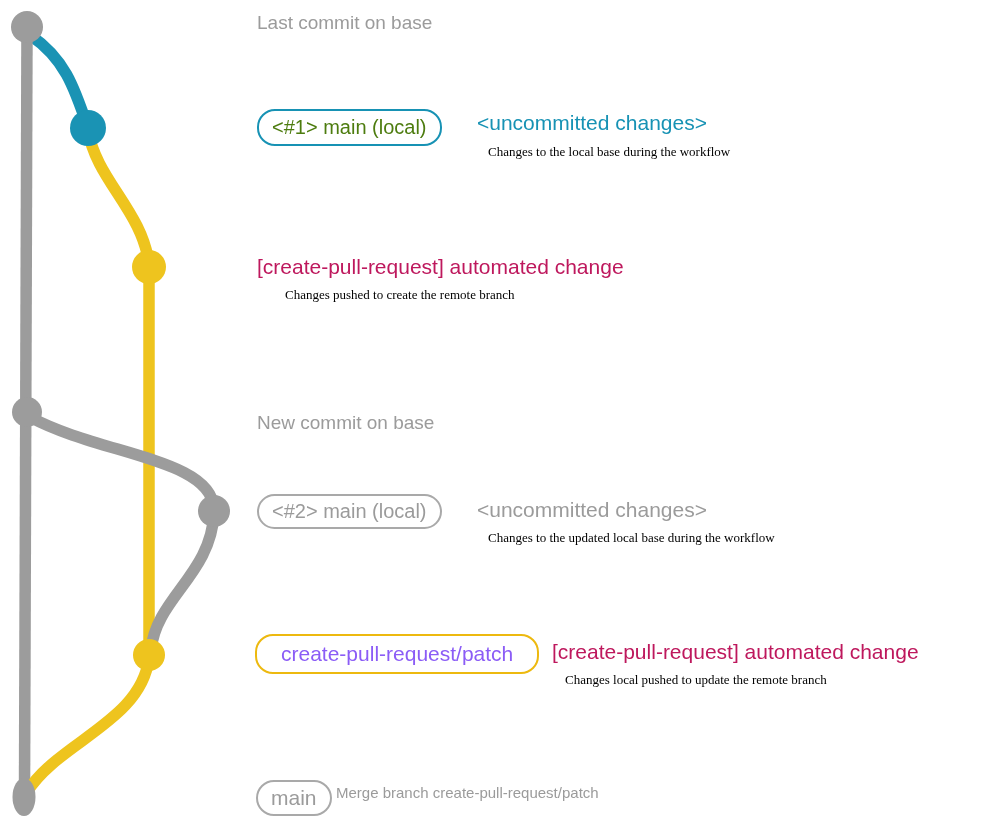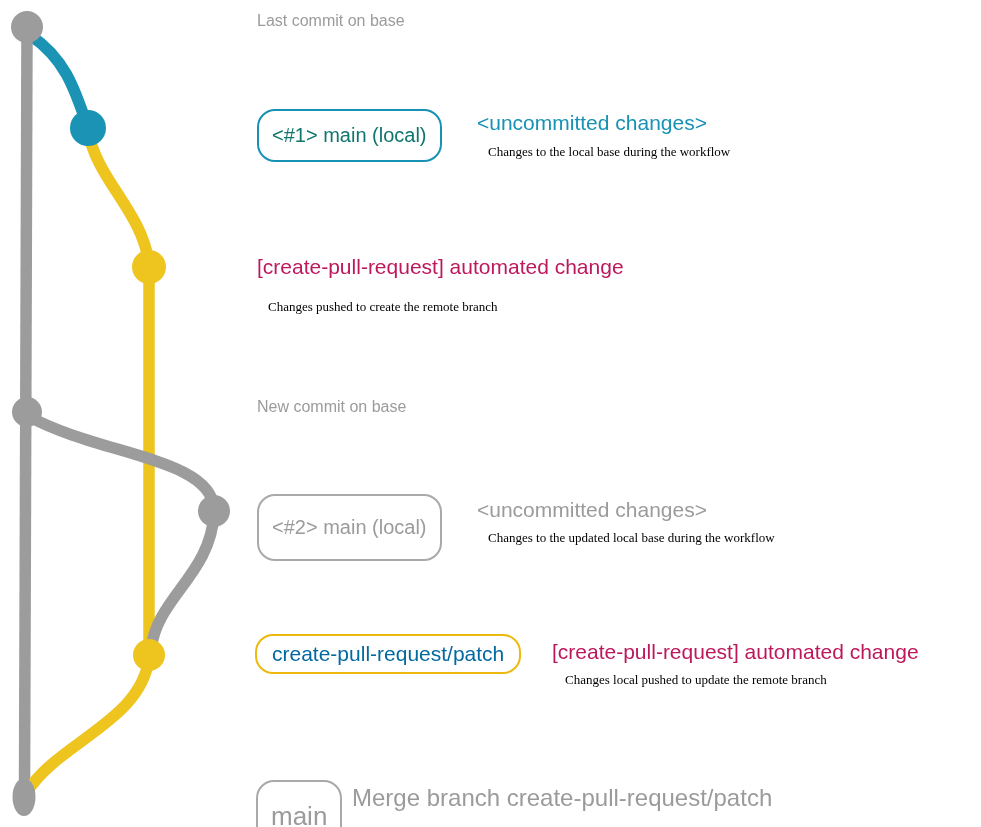--- a/index.html
+++ b/index.html
@@ -16,21 +16,21 @@
   }
   #graph-svg {
     position: absolute;
     left: 0;
     top: 0;
   }
   .abs { position: absolute; white-space: nowrap; }
 
   .gray-label {
     color: #9b9b9b;
-    font-size: 16px;
+    font-size: 19px;
     font-family: "Liberation Sans", sans-serif;
   }
   .teal-text  { color: #1792b4; }
   .gray-text  { color: #9b9b9b; }
   .yellow-text{ color: #be185d; }
 
   .heading {
     font-size: 21px;
     font-family: "Liberation Sans", sans-serif;
   }
@@ -39,23 +39,23 @@
     color: #000000;
     font-size: 13px;
   }
   .badge {
     display: inline-block;
     border-radius: 18px;
     background: #ffffff;
     font-family: "Liberation Sans", sans-serif;
     line-height: 1.15;
   }
-  .badge.teal   { border: 2px solid #1792b4; color: #0f766e; font-size: 20px; padding: 13px 13px; }
-  .badge.gray   { border: 2px solid #a9a9a9; color: #9b9b9b; font-size: 20px; padding: 20px 13px; }
-  .badge.yellow { border: 2px solid #edb90f; color: #0369a1; font-size: 21px; padding: 6px 15px; }
+  .badge.teal   { border: 2px solid #1792b4; color: #4d7c0f; font-size: 20px; padding: 5px 13px; }
+  .badge.gray   { border: 2px solid #a9a9a9; color: #9b9b9b; font-size: 20px; padding: 4px 13px; }
+  .badge.yellow { border: 2px solid #edb90f; color: #8b5cf6; font-size: 21px; padding: 6px 24px; }
 </style>
 </head>
 <body>
 
 <svg id="graph-svg" width="981" height="827" viewBox="0 0 981 827">
 
   <path d="M 149 264 L 149 655" fill="none" stroke="#eec41e" stroke-width="11.5"></path>
 
   <path d="M 88 130 C 96 180, 142 210, 149 264" fill="none" stroke="#eec41e" stroke-width="11.5" stroke-linecap="round"></path>
 
@@ -78,26 +78,26 @@
   <ellipse cx="24" cy="797" rx="11.5" ry="19" fill="#9c9c9c"></ellipse>
 </svg>
 
 <div class="abs gray-label" style="left:257px; top:12px;">Last commit on base</div>
 
 <span class="abs badge teal" style="left:257px; top:109px;">&lt;#1&gt; main (local)</span>
 <div class="abs heading teal-text" style="left:477px; top:111px;">&lt;uncommitted changes&gt;</div>
 <div class="abs desc" style="left:488px; top:144px;">Changes to the local base during the workflow</div>
 
 <div class="abs heading yellow-text" style="left:257px; top:255px;">[create-pull-request] automated change</div>
-<div class="abs desc" style="left:268px; top:287px;margin-top:12px;">Changes pushed to create the remote branch</div>
+<div class="abs desc" style="left:285px; top:287px;">Changes pushed to create the remote branch</div>
 
-<div class="abs gray-label" style="left:257px; top:398px;">New commit on base</div>
+<div class="abs gray-label" style="left:257px; top:412px;">New commit on base</div>
 
 <span class="abs badge gray" style="left:257px; top:494px;">&lt;#2&gt; main (local)</span>
 <div class="abs heading gray-text" style="left:477px; top:498px;">&lt;uncommitted changes&gt;</div>
 <div class="abs desc" style="left:488px; top:530px;text-align:right;">Changes to the updated local base during the workflow</div>
 
 <span class="abs badge yellow" style="left:255px; top:634px;">create-pull-request/patch</span>
 <div class="abs heading yellow-text" style="left:552px; top:640px;">[create-pull-request] automated change</div>
 <div class="abs desc" style="left:565px; top:672px;">Changes local pushed to update the remote branch</div>
 
-<span class="abs badge gray" style="left:256px; top:780px; font-size:26px;">main</span>
-<div class="abs gray-label" style="left:352px; top:784px; font-size:24px;">Merge branch create-pull-request/patch</div>
+<span class="abs badge gray" style="left:256px; top:780px; font-size:21px;">main</span>
+<div class="abs gray-label" style="left:336px; top:784px; font-size:15px;">Merge branch create-pull-request/patch</div>
 
 </body></html>

